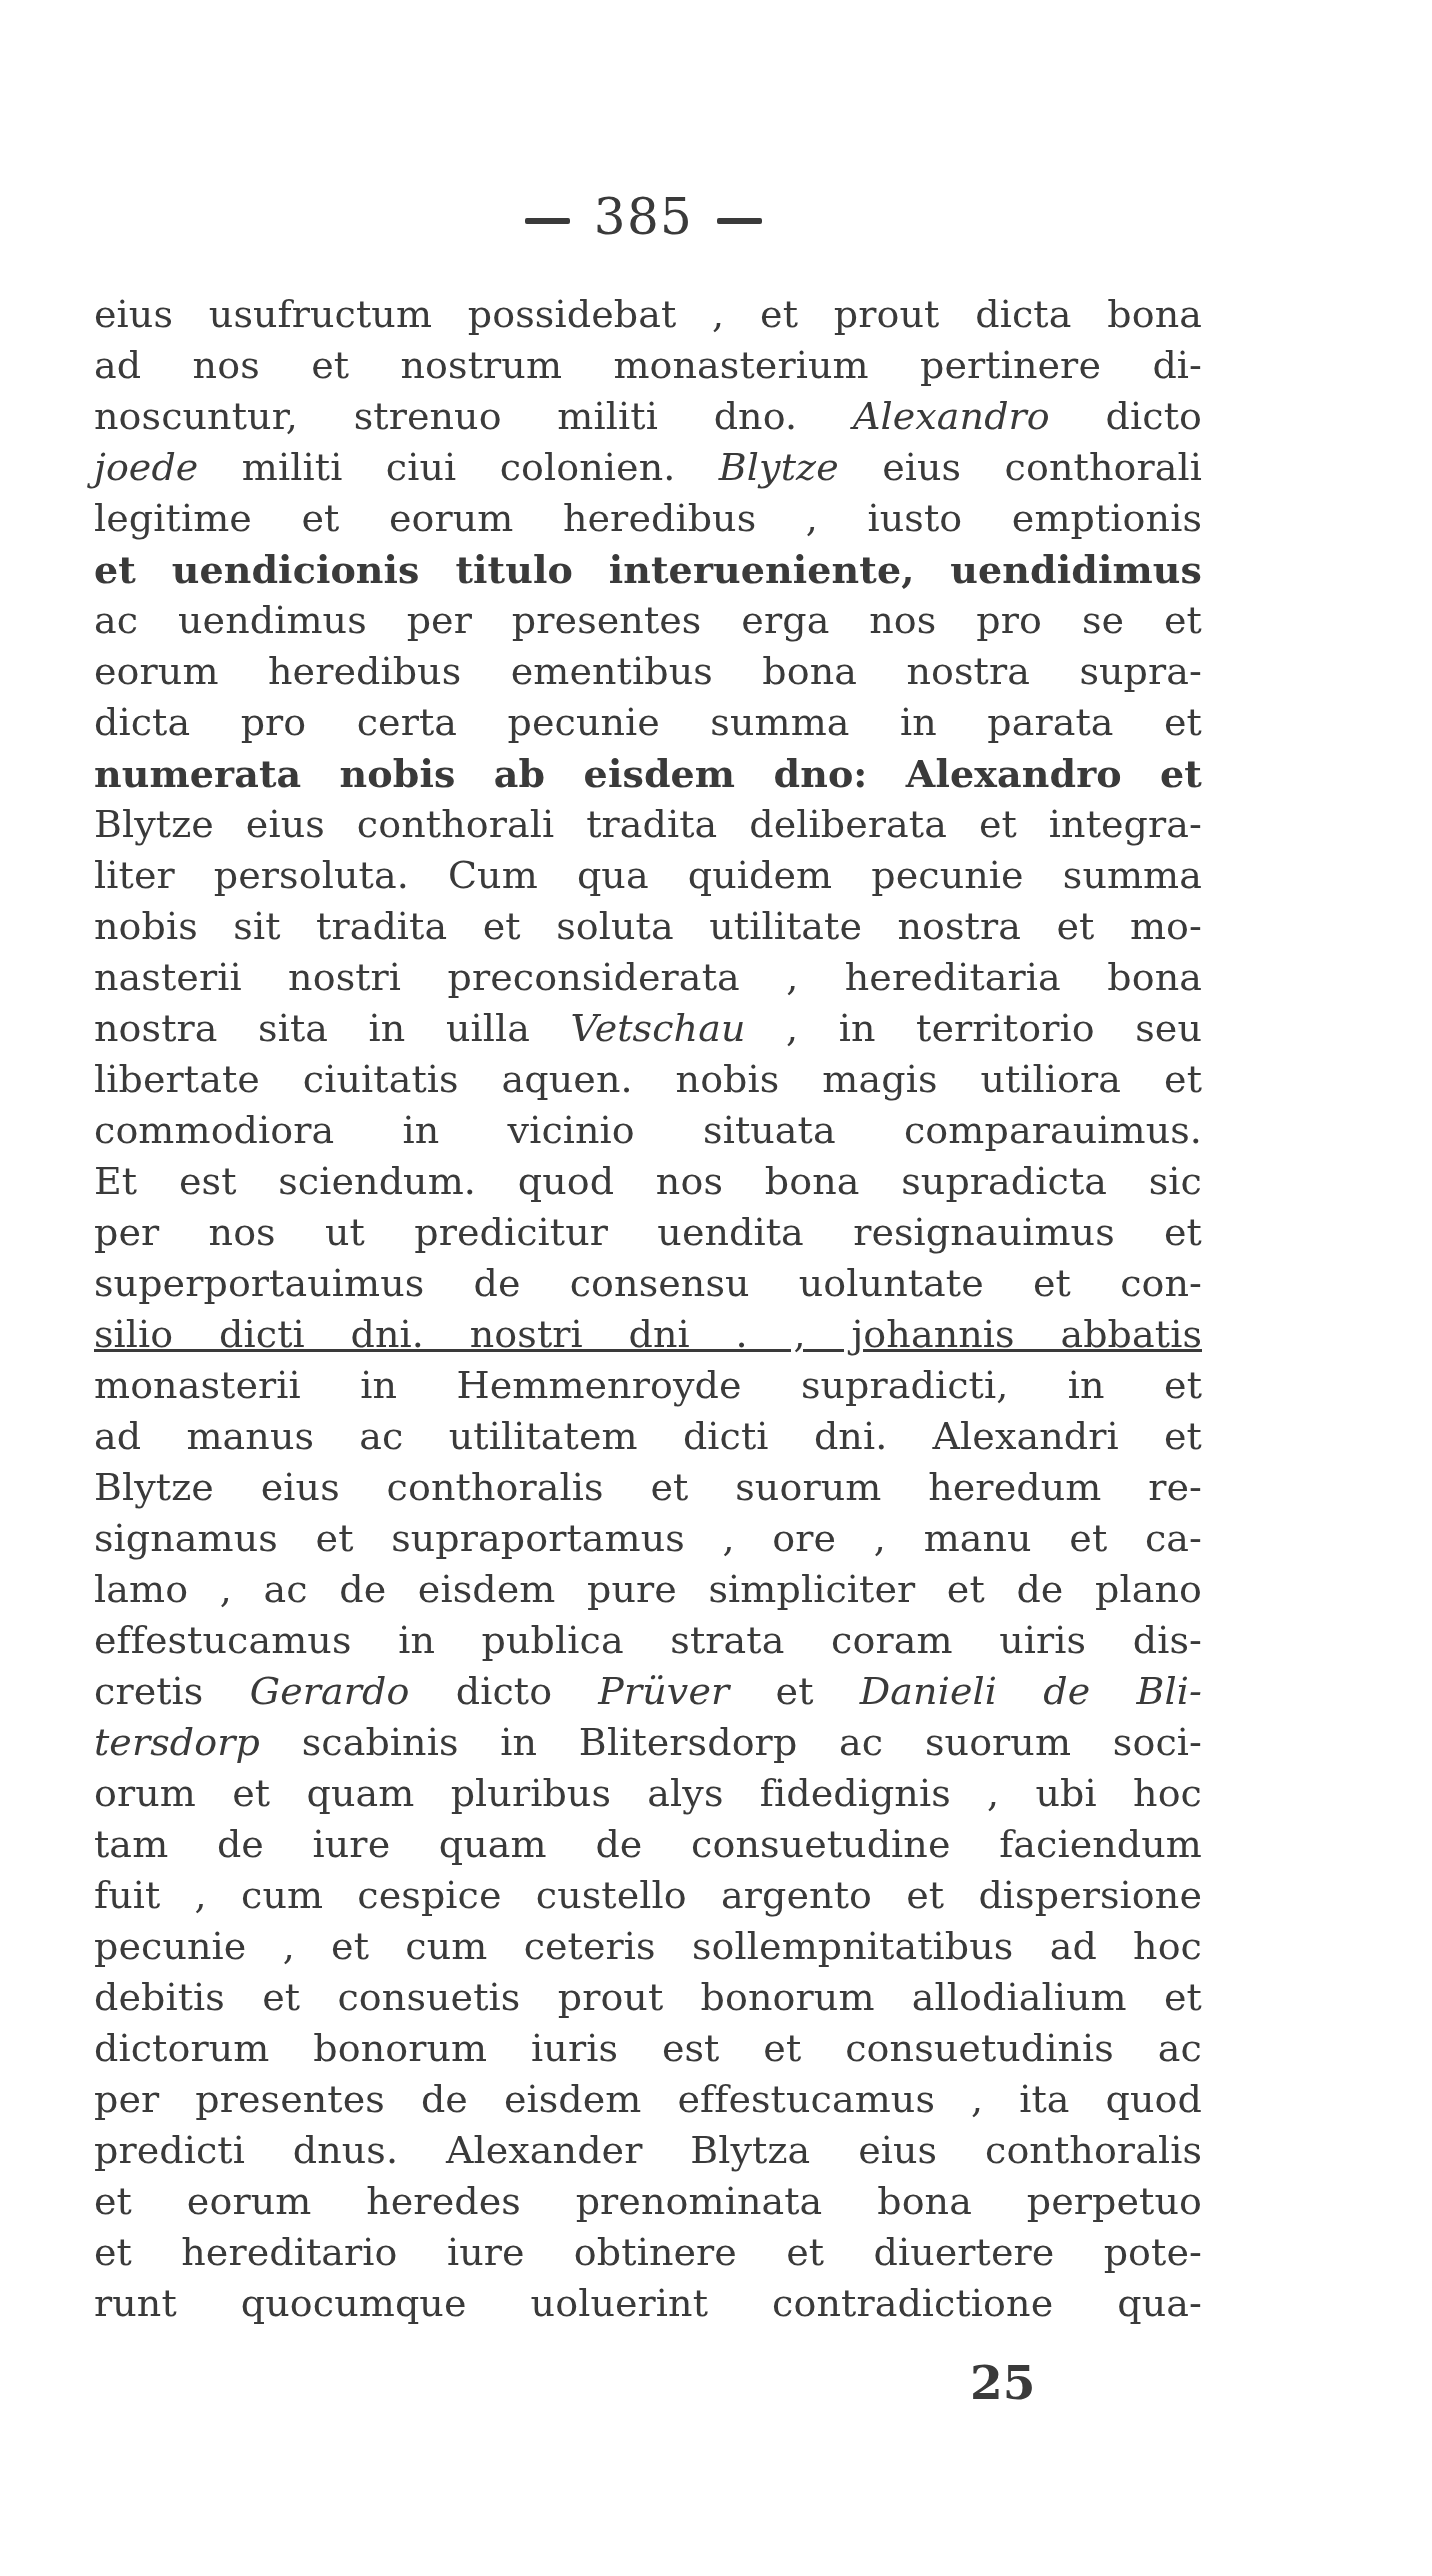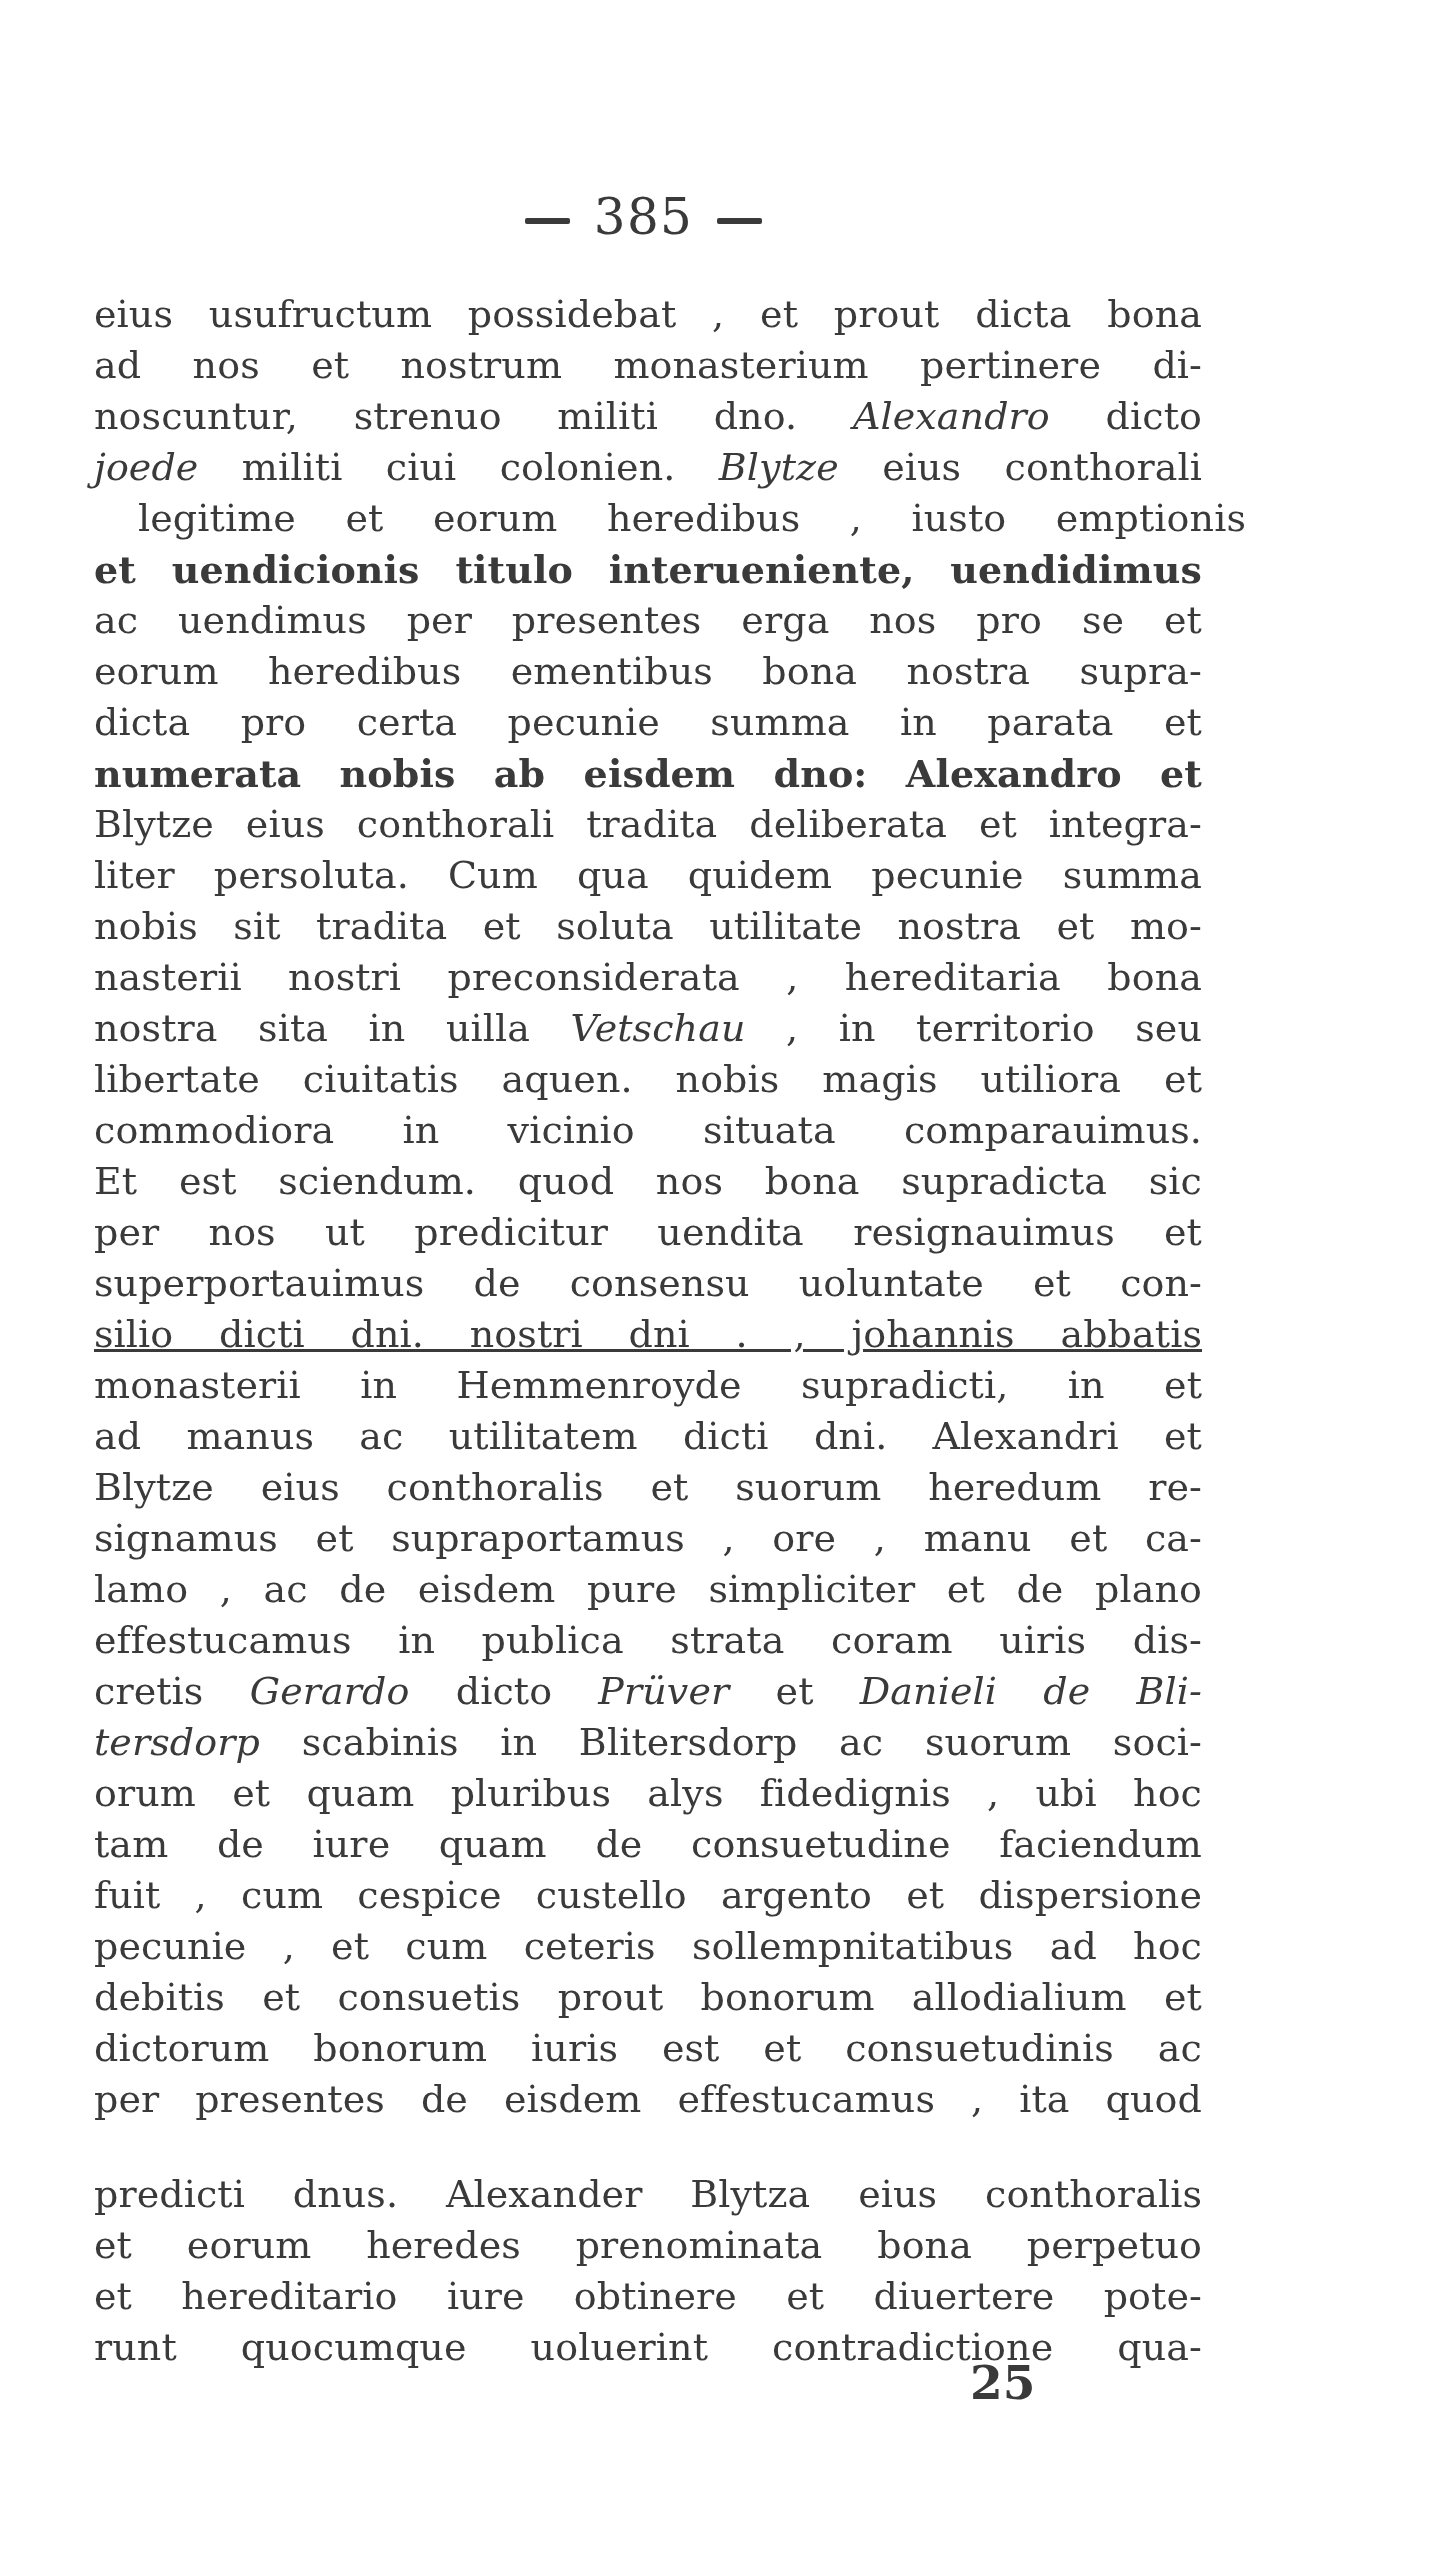--- a/index.html
+++ b/index.html
@@ -55,21 +55,21 @@
 
 <div class="page-header">
   <span class="dash"></span><span>385</span><span class="dash"></span>
 </div>
 
 <div class="text-block" id="text-block">
     <span class="line" style="width: 1108px;">eius usufructum possidebat , et prout dicta bona</span>
     <span class="line" style="width: 1108px;">ad nos et nostrum monasterium pertinere di-</span>
     <span class="line" style="width: 1108px;">noscuntur, strenuo militi dno. <i>Alexandro</i> dicto</span>
     <span class="line" style="width: 1108px;"><i>joede</i> militi ciui colonien. <i>Blytze</i> eius conthorali</span>
-    <span class="line" style="width: 1108px; margin-left: 44px;">legitime et eorum heredibus , iusto emptionis</span>
+    <span class="line" style="width: 1108px;">legitime et eorum heredibus , iusto emptionis</span>
     <span class="line" style="width: 1108px; font-weight: bold;">et uendicionis titulo interueniente, uendidimus</span>
     <span class="line" style="width: 1108px;">ac uendimus per presentes erga nos pro se et</span>
     <span class="line" style="width: 1108px;">eorum heredibus ementibus bona nostra supra-</span>
     <span class="line" style="width: 1108px;">dicta pro certa pecunie summa in parata et</span>
     <span class="line" style="width: 1108px; font-weight: bold;">numerata nobis ab eisdem dno: Alexandro et</span>
     <span class="line" style="width: 1108px;">Blytze eius conthorali tradita deliberata et integra-</span>
     <span class="line" style="width: 1108px;">liter persoluta. Cum qua quidem pecunie summa</span>
     <span class="line" style="width: 1108px;">nobis sit tradita et soluta utilitate nostra et mo-</span>
     <span class="line" style="width: 1108px;">nasterii nostri preconsiderata , hereditaria bona</span>
     <span class="line" style="width: 1108px;">nostra sita in uilla <i>Vetschau</i> , in territorio seu</span>
@@ -87,20 +87,20 @@
     <span class="line" style="width: 1108px;">effestucamus in publica strata coram uiris dis-</span>
     <span class="line" style="width: 1108px;">cretis <i>Gerardo</i> dicto <i>Prüver</i> et <i>Danieli de Bli-</i></span>
     <span class="line" style="width: 1108px;"><i>tersdorp</i> scabinis in Blitersdorp ac suorum soci-</span>
     <span class="line" style="width: 1108px;">orum et quam pluribus alys fidedignis , ubi hoc</span>
     <span class="line" style="width: 1108px;">tam de iure quam de consuetudine faciendum</span>
     <span class="line" style="width: 1108px;">fuit , cum cespice custello argento et dispersione</span>
     <span class="line" style="width: 1108px;">pecunie , et cum ceteris sollempnitatibus ad hoc</span>
     <span class="line" style="width: 1108px;">debitis et consuetis prout bonorum allodialium et</span>
     <span class="line" style="width: 1108px;">dictorum bonorum iuris est et consuetudinis ac</span>
     <span class="line" style="width: 1108px;">per presentes de eisdem effestucamus , ita quod</span>
-    <span class="line" style="width: 1108px; margin-top: 44px;">predicti dnus. Alexander Blytza eius conthoralis</span>
+    <span class="line" style="width: 1108px;">predicti dnus. Alexander Blytza eius conthoralis</span>
     <span class="line" style="width: 1108px;">et eorum heredes prenominata bona perpetuo</span>
     <span class="line" style="width: 1108px;">et hereditario iure obtinere et diuertere pote-</span>
     <span class="line" style="width: 1108px;">runt quocumque uoluerint contradictione qua-</span>
   </div>
 
 <div class="page-footer">25</div>
 
 
 </body></html>

